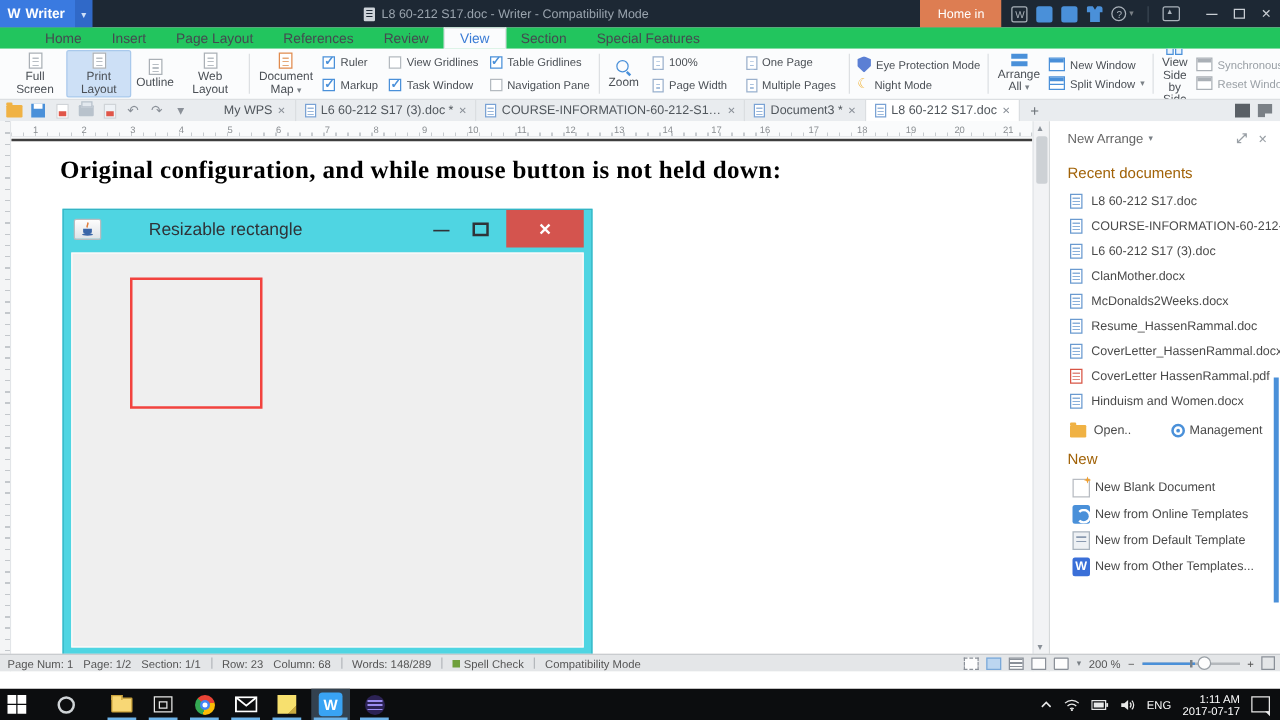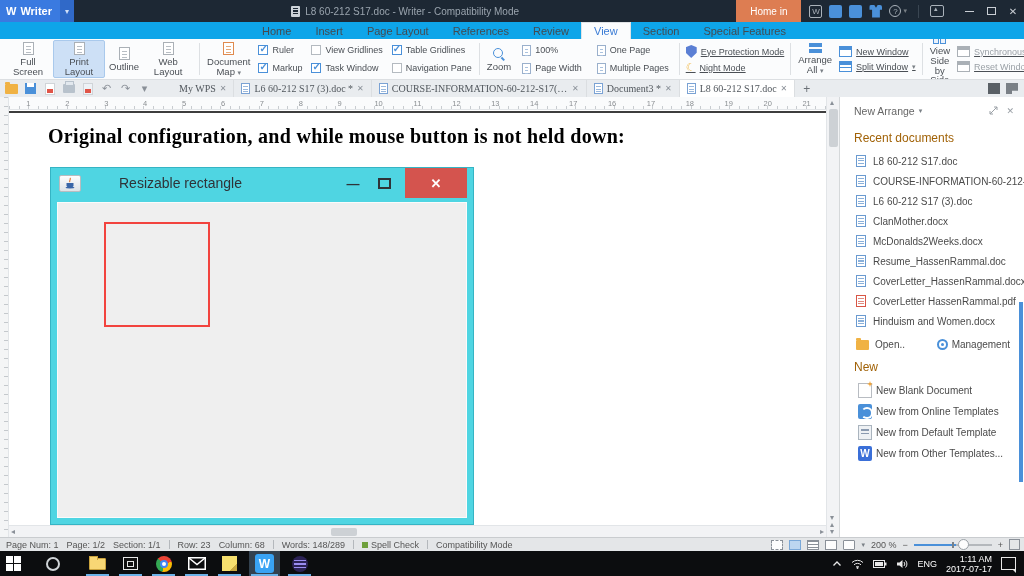--- a/index.html
+++ b/index.html
@@ -24,32 +24,32 @@
   .t-help .q { width:12px; height:12px; border:1px solid #aab2ba; border-radius:50%; display:flex; align-items:center; justify-content:center; font-size:8px; }
   .t-div { width:1px; height:13px; background:#3a4652; margin:0 4px; }
   .t-skin { width:14px; height:12px; border:1px solid #aab2ba; border-radius:2px; position:relative; margin-right:6px; }
   .t-skin::after { content:"▴"; position:absolute; left:3px; top:-1px; font-size:7px; color:#aab2ba; }
   .winbtns { display:flex; align-items:center; }
   .winbtn { width:22px; height:22px; display:flex; align-items:center; justify-content:center; color:#c9ced4; font-size:10px; }
   .winbtn .bar { width:9px; height:1px; background:#c9ced4; }
   .winbtn .box { width:9px; height:8px; border:1px solid #c9ced4; }
 
   
-  .menubar { position:absolute; left:0; top:22px; width:1024px; height:17px; background:#0ea5e9; display:flex; align-items:stretch; padding-left:24px; font-size:11px; color:#444a50;justify-content:center; }
+  .menubar { position:absolute; left:0; top:22px; width:1024px; height:17px; background:#22c55e; display:flex; align-items:stretch; padding-left:24px; font-size:11px; color:#444a50; }
   .mtab { display:flex; align-items:center; padding:0 12px; }
   .mtab[data-active="true"] { background:#fbfcfd; color:#3a7bd5; border:1px solid #e0e3e6; border-bottom:none; }
 
   
   .ribbon { position:absolute; left:0; top:39px; width:1024px; height:41px; background:#fbfcfd; border-bottom:1px solid #dcdfe2; display:flex; align-items:center; overflow:hidden; color:#4a4f55; }
   .rsep { width:1px; height:32px; background:#dde0e3; margin:0 3px; flex:none; }
   .rgroup { display:flex; align-items:center; height:100%; padding:0 3px; flex:none; }
   .rbig { display:flex; flex-direction:column; align-items:center; justify-content:center; text-align:center; font-size:9.5px; line-height:1.05; padding:2px 4px; height:38px; border-radius:2px; }
   .rbig[data-active="true"] { background:#cde0f6; border:1px solid #a9c9ec; }
   .rbig .lbl { margin-top:2px; }
-  .rstack { display:flex; flex-direction:column; justify-content:flex-start; gap:4px;text-decoration:underline; }
+  .rstack { display:flex; flex-direction:column; justify-content:flex-start; gap:4px; }
   .rrow { display:flex; align-items:center; gap:4px; font-size:9px; white-space:nowrap; padding:0 3px; }
   .rrow.dim { color:#9aa0a6; }
   .cbgrid { display:grid; grid-template-rows:repeat(2,15px); grid-auto-flow:column; column-gap:9px; row-gap:3px; align-content:center; padding:0 4px; }
   .cb { display:flex; align-items:center; gap:4px; font-size:9px; white-space:nowrap; }
   .cb .box { width:10px; height:10px; border:1px solid #b4bac0; background:#fff; position:relative; flex:none; }
   .cb[data-checked="true"] .box { border-color:#4a90d9; }
   .cb[data-checked="true"] .box::after { content:"✓"; position:absolute; left:0px; top:-3px; color:#4a90d9; font-size:10px; font-weight:bold; }
   .caret { font-size:7px; color:#7a8086; }
   
   .pg { width:11px; height:13px; background:#fff; border:1px solid #9ab0cc; position:relative; flex:none; }
@@ -78,21 +78,21 @@
   .fold::before { content:""; position:absolute; left:0; top:-2px; width:5px; height:2px; background:#f0b244; border-radius:1px 1px 0 0; }
   .save { width:11px; height:11px; background:#4a90d9; position:relative; }
   .save::after { content:""; position:absolute; left:2px; top:0; width:7px; height:4px; background:#fff; }
   .pdfic { width:10px; height:12px; background:#fff; border:1px solid #d0d4d8; position:relative; }
   .pdfic::after { content:""; position:absolute; left:1px; bottom:1px; width:6px; height:4px; background:#e05548; }
   .printic { width:12px; height:9px; background:#b8c2cc; border-radius:1px; position:relative; }
   .printic::after { content:""; position:absolute; left:2px; top:-3px; width:7px; height:3px; background:#e2e8ee; border:1px solid #b8c2cc; }
   .doctabs { display:flex; align-items:stretch; font-size:10px; color:#50565c; }
   .doctab { display:flex; align-items:center; gap:4px; padding:0 7px; border-right:1px solid #dbdee1; max-width:215px; }
   .doctab[data-active="true"] { background:#fff; }
-  .doctab .lbl { white-space:nowrap; overflow:hidden; text-overflow:ellipsis;font-family:Liberation Serif, serif; }
+  .doctab .lbl { white-space:nowrap; overflow:hidden; text-overflow:ellipsis; }
   .tabx { font-size:8px; color:#8a9098; }
   .tabicon { flex:none; }
   .tabicon[data-icon="wps"] { width:11px; height:11px; color:#e34a3f; font-weight:bold; font-size:11px; line-height:11px; }
   .tabicon[data-icon="doc"] { width:9px; height:11px; background:#fff; border:1px solid #7aa2d4; position:relative; }
   .tabicon[data-icon="doc"]::after { content:""; position:absolute; left:1px; right:1px; top:2px; height:6px; background:repeating-linear-gradient(to bottom,#9ab8dc 0 1px,transparent 1px 2.5px); }
   .newtab { display:flex; align-items:center; padding:0 8px; color:#6a7076; font-size:12px; }
   .tabrow-right { margin-left:auto; display:flex; align-items:center; gap:6px; padding-right:6px; }
   .trr { width:12px; height:11px; background:#5a6066; }
   .trr.b2 { background:#7a8086; clip-path:polygon(0 0,100% 0,100% 70%,50% 70%,50% 100%,0 100%); }
 
@@ -147,21 +147,21 @@
   .ni-blank { background:#fff; border:1px solid #b8bcc2; }
   .ni-blank::after { content:""; position:absolute; right:-2px; top:-3px; width:6px; height:6px; background:#f0a030; clip-path:polygon(50% 0,62% 38%,100% 50%,62% 62%,50% 100%,38% 62%,0 50%,38% 38%); }
   .ni-online { background:#4a90d9; border-radius:2px; }
   .ni-online::after { content:""; position:absolute; left:3px; top:3px; width:8px; height:8px; border:2px solid #fff; border-radius:50%; border-left-color:transparent; }
   .ni-default { background:#eef1f4; border:1px solid #aab4be; }
   .ni-default::after { content:""; position:absolute; left:2px; top:3px; right:2px; height:7px; background:repeating-linear-gradient(to bottom,#8a9ab0 0 1.5px,transparent 1.5px 3.5px); }
   .ni-other { background:#3a6fd8; border-radius:2px; color:#fff; font-size:10px; font-weight:bold; display:flex; align-items:center; justify-content:center; }
   .sb-scroll { position:absolute; right:1px; top:205px; width:4px; height:180px; background:#4a90d9; }
 
   
-  .statusbar { position:absolute; left:0; top:537px; width:1024px; height:14px; background:#e4e6e8; border-top:1px solid #c9cccf; display:flex; align-items:center; font-size:9px; color:#555; padding:0 4px 0 6px; }
+  .statusbar { position:absolute; left:0; top:523px; width:1024px; height:14px; background:#e4e6e8; border-top:1px solid #c9cccf; display:flex; align-items:center; font-size:9px; color:#555; padding:0 4px 0 6px; }
   .seg { display:flex; align-items:center; margin-right:8px; white-space:nowrap; }
   .seg .dot { display:none; width:6px; height:6px; background:#6fa03c; margin-right:3px; }
   .seg[data-icon="spell"] .dot { display:inline-block; }
   .seg .sep { display:none; width:1px; height:9px; background:#b4b8bc; margin-left:8px; }
   .seg[data-divider="true"] .sep { display:inline-block; }
   .sb-right { margin-left:auto; display:flex; align-items:center; gap:6px; }
   .vm { width:12px; height:10px; border:1px solid #8a9098; background:#fdfdfd; }
   .vm[data-active="true"] { background:#bcd6f0; border-color:#7aa8d8; }
   .vm.lines { background:repeating-linear-gradient(to bottom,#8a9098 0 1px,#fdfdfd 1px 3px); }
   .zoombook { width:12px; height:10px; border:1px solid #8a9098; border-radius:1px; background:linear-gradient(to right,#fdfdfd 48%,#8a9098 48%,#8a9098 52%,#fdfdfd 52%); }

